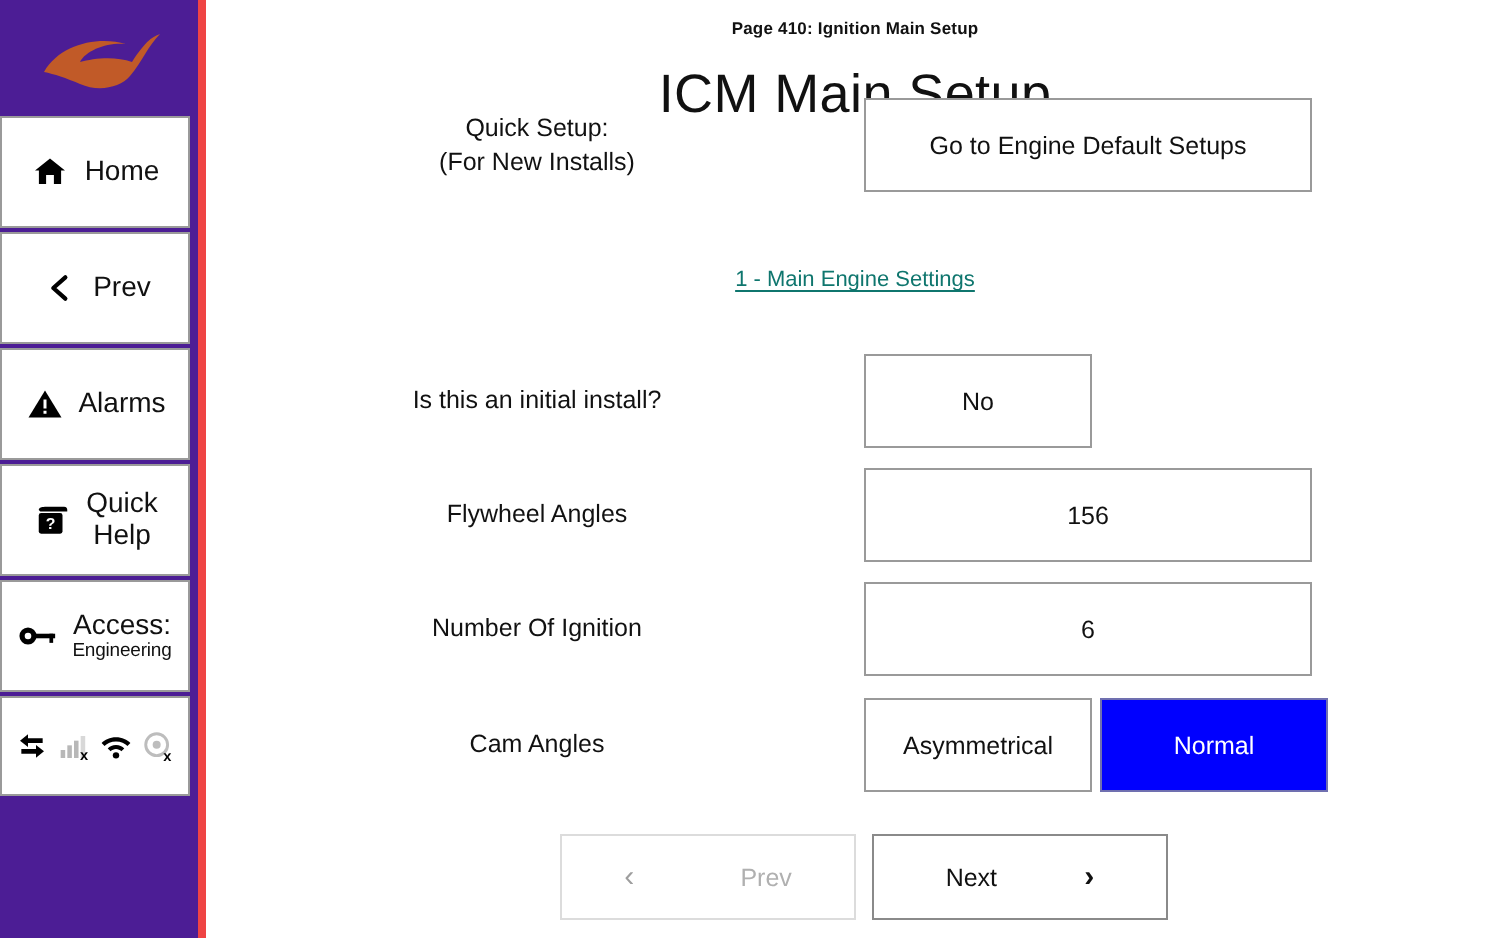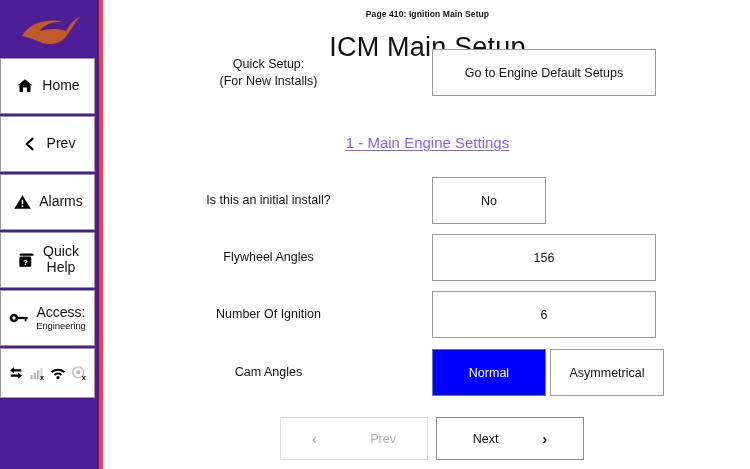--- a/index.html
+++ b/index.html
@@ -186,22 +186,22 @@
     background: #0000ff;
     color: #ffffff;
     border: 1px solid #7070b0;
   }
 
   #section-head {
     position: absolute;
     top: 114px;
     width: 645px;
     text-align: center;
-    font-size: 15px;
-    color: #8b5cf6;
+    font-size: 11px;
+    color: #0f766e;
   }
   #section-head span {
     text-decoration: underline;
     text-underline-offset: 2px;
   }
 
   
   #nav {
     position: absolute;
     top: 397px;
@@ -389,22 +389,22 @@
     <div class="row" style="top:271px;">
       <div class="r-label">Number Of Ignition</div>
       <div class="r-ctrl">
         <button class="btn wide">6</button>
       </div>
     </div>
 
     <div class="row" style="top:329px;">
       <div class="r-label">Cam Angles</div>
       <div class="r-ctrl">
+        <button class="btn half">Asymmetrical</button>
         <button class="btn half sel">Normal</button>
-        <button class="btn half">Asymmetrical</button>
       </div>
     </div>
 
     <div id="nav">
       <button class="nav-btn prev">
         <span class="chev">‹</span>
         <span class="nb-label">Prev</span>
       </button>
       <button class="nav-btn next">
         <span class="nb-label">Next</span>

